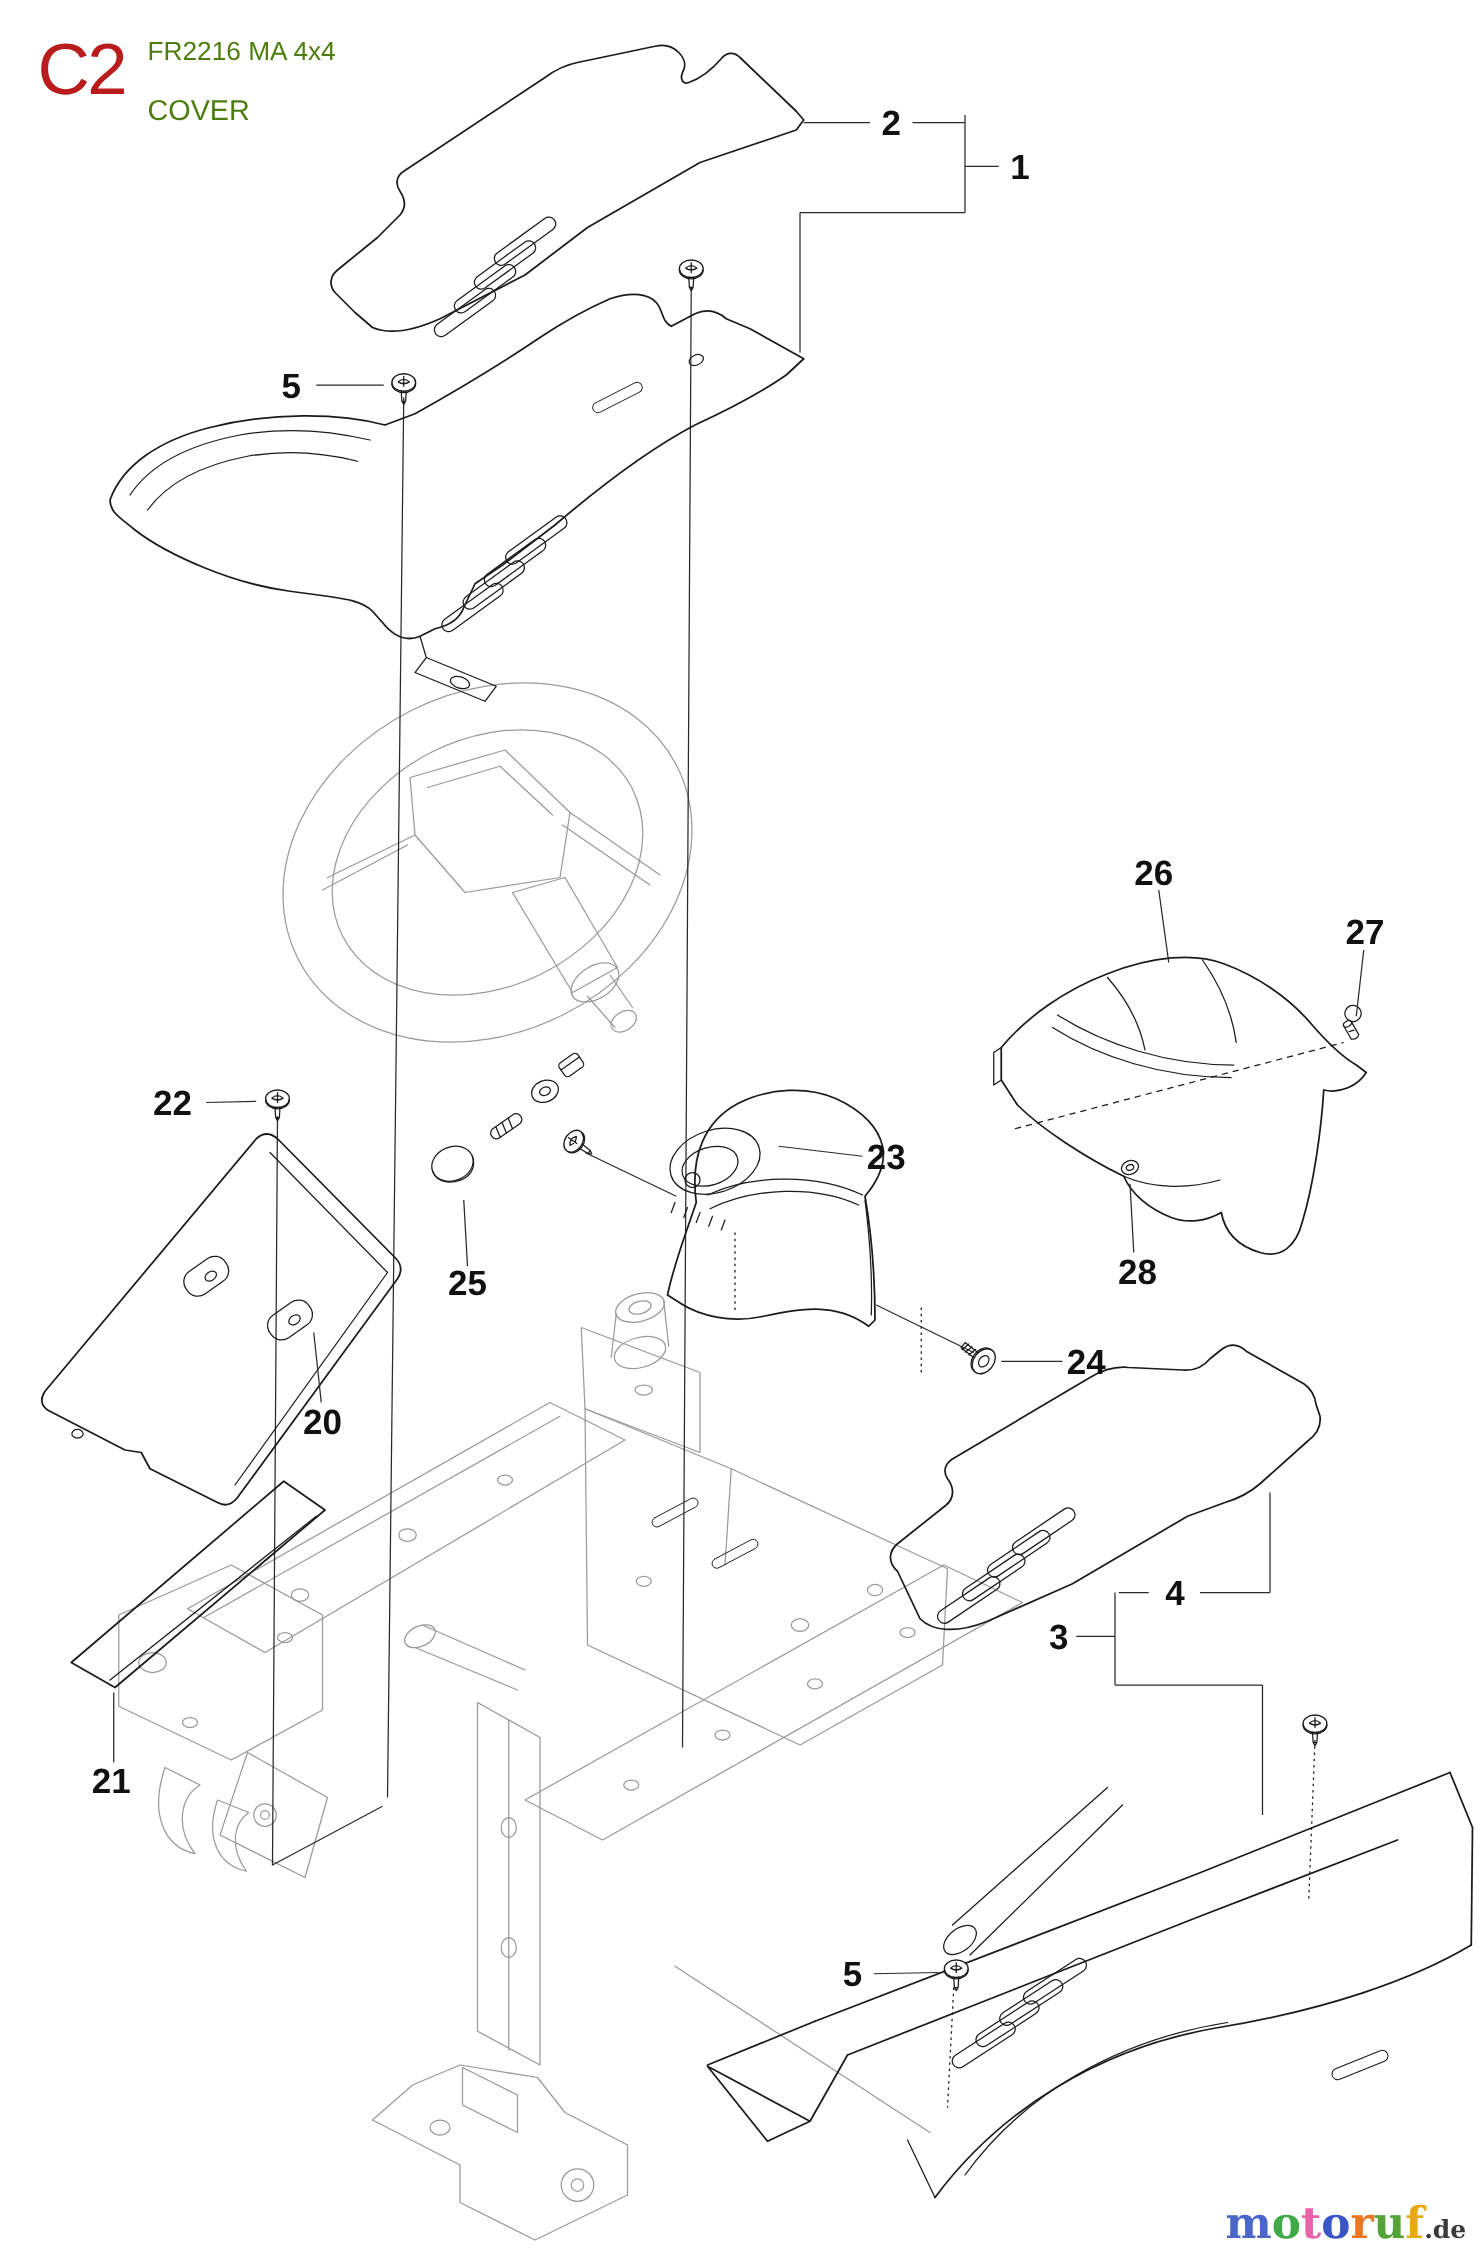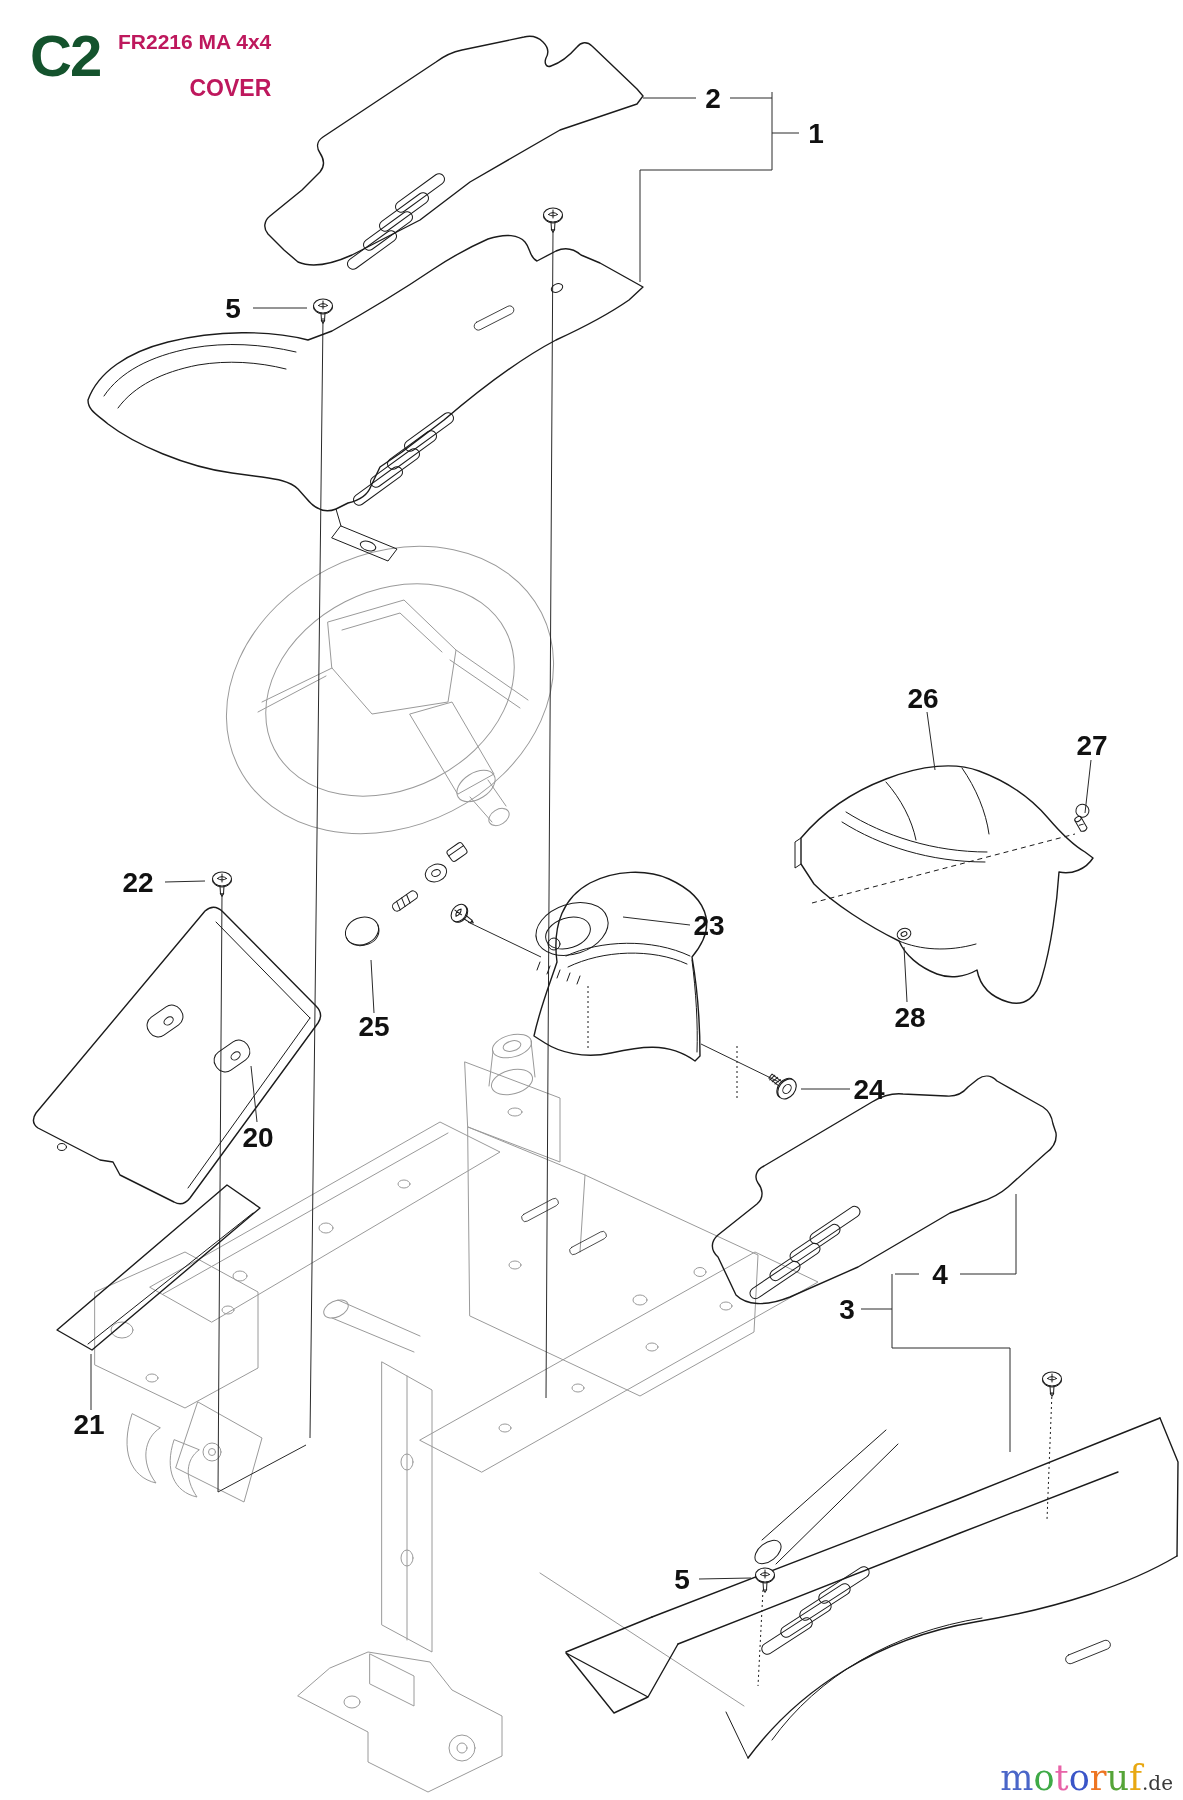--- a/index.html
+++ b/index.html
@@ -1,34 +1,34 @@
 <!DOCTYPE html>
 <html><head>
 <meta charset="utf-8">
 <style>
   html,body{margin:0;padding:0;background:#fff;}
   .page{position:relative;width:1183px;height:1800px;background:#fff;overflow:hidden;
         font-family:"Liberation Sans",sans-serif;}
-  .code{position:absolute;left:30px;top:22px;font-weight:bold;font-size:58px;
-        letter-spacing:-2px;color:#14532d;}
-  .hdr{position:absolute;left:118px;top:30px;font-weight:bold;font-size:21px;
-       line-height:1.1;color:#be185d;white-space:pre-line;text-align:right;}
+  .code{position:absolute;left:30px;top:22px;font-weight:normal;font-size:58px;
+        letter-spacing:-2px;color:#b91c1c;}
+  .hdr{position:absolute;left:118px;top:30px;font-weight:normal;font-size:21px;
+       line-height:1.1;color:#4d7c0f;white-space:pre-line;}
   .hdr .l2{font-size:23px;}
   svg{position:absolute;left:0;top:0;}
   .k{stroke:#1b1b1b;stroke-width:1.4;fill:none;stroke-linejoin:round;stroke-linecap:round;}
   .k2{stroke:#1b1b1b;stroke-width:1;fill:none;stroke-linejoin:round;stroke-linecap:round;}
   .g{stroke:#9a9a9a;stroke-width:1;fill:none;stroke-linejoin:round;stroke-linecap:round;}
   .ld{stroke:#2a2a2a;stroke-width:1;fill:none;}
   .dash{stroke:#1b1b1b;stroke-width:1;fill:none;stroke-dasharray:5 4;}
   .dot{stroke:#1b1b1b;stroke-width:1;fill:none;stroke-dasharray:2 3;}
   .head{fill:#fff;stroke:#1b1b1b;stroke-width:1.1;}
   .k2f{stroke:#1b1b1b;stroke-width:1;fill:none;}
   .lbl{font-family:"Liberation Sans",sans-serif;font-weight:bold;font-size:28px;fill:#111;}
   .logo{position:absolute;right:10px;bottom:4px;font-family:"DejaVu Serif",serif;
-        font-weight:normal;font-size:35px;line-height:1;}
+        font-weight:bold;font-size:35px;line-height:1;}
   .logo .de{font-size:20px;}
 </style>
 </head>
 <body>
 
 <div class="page">
 
   <div class="code">C2</div>
   <div class="hdr"><span>FR2216 MA 4x4</span><br>
     <span class="l2">COVER</span></div>

